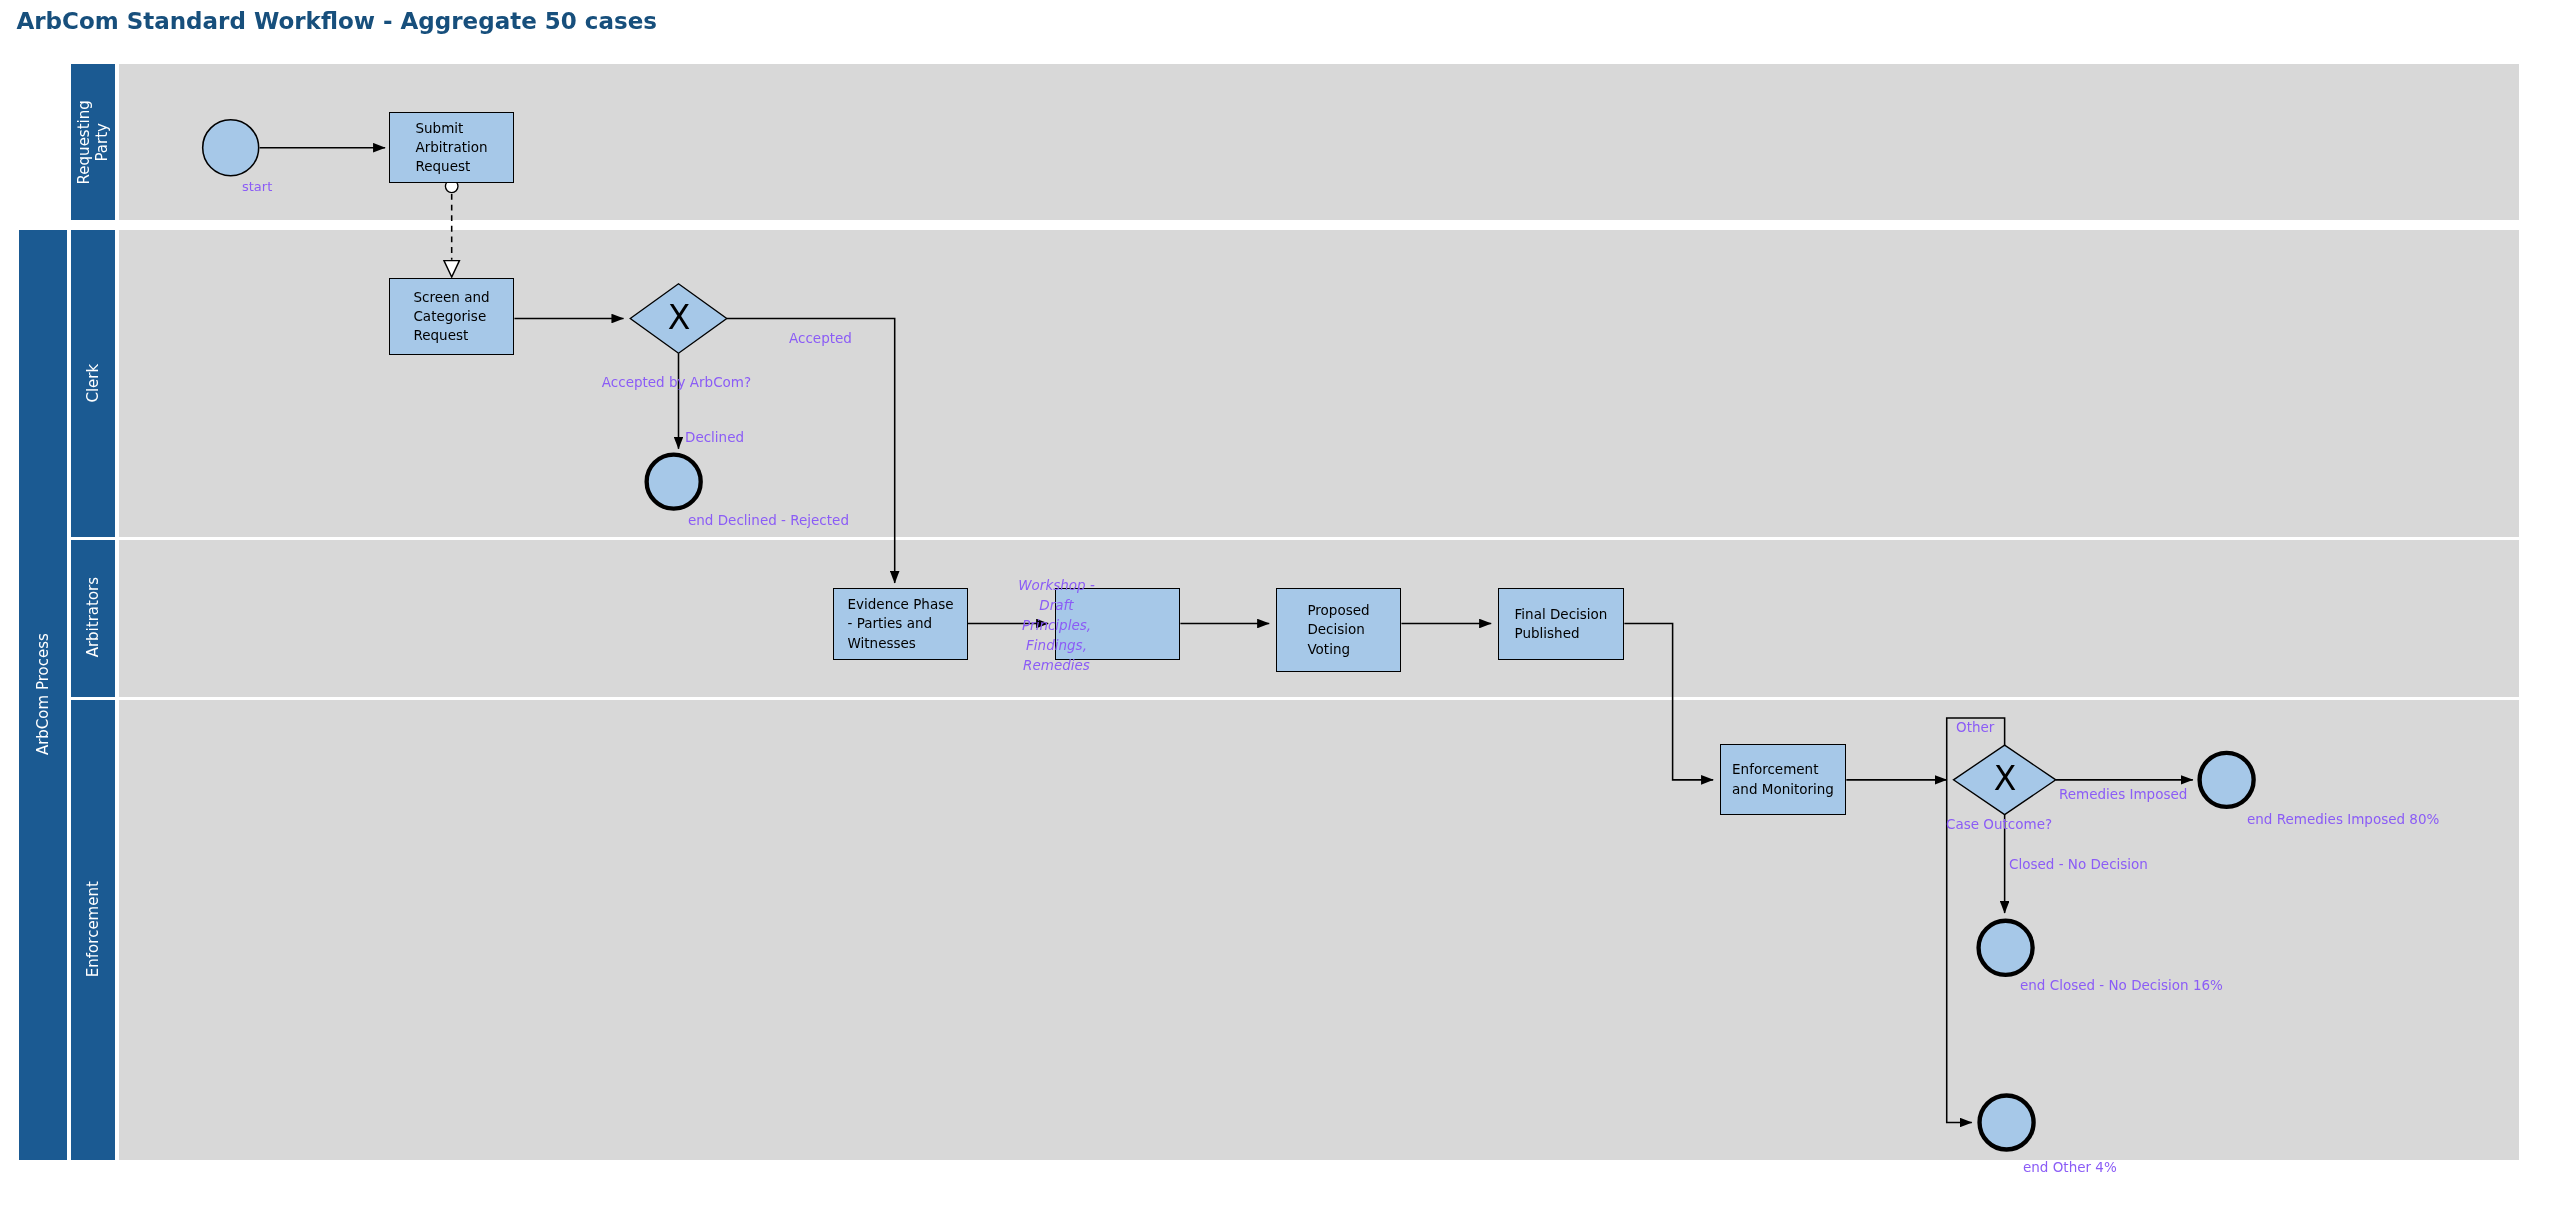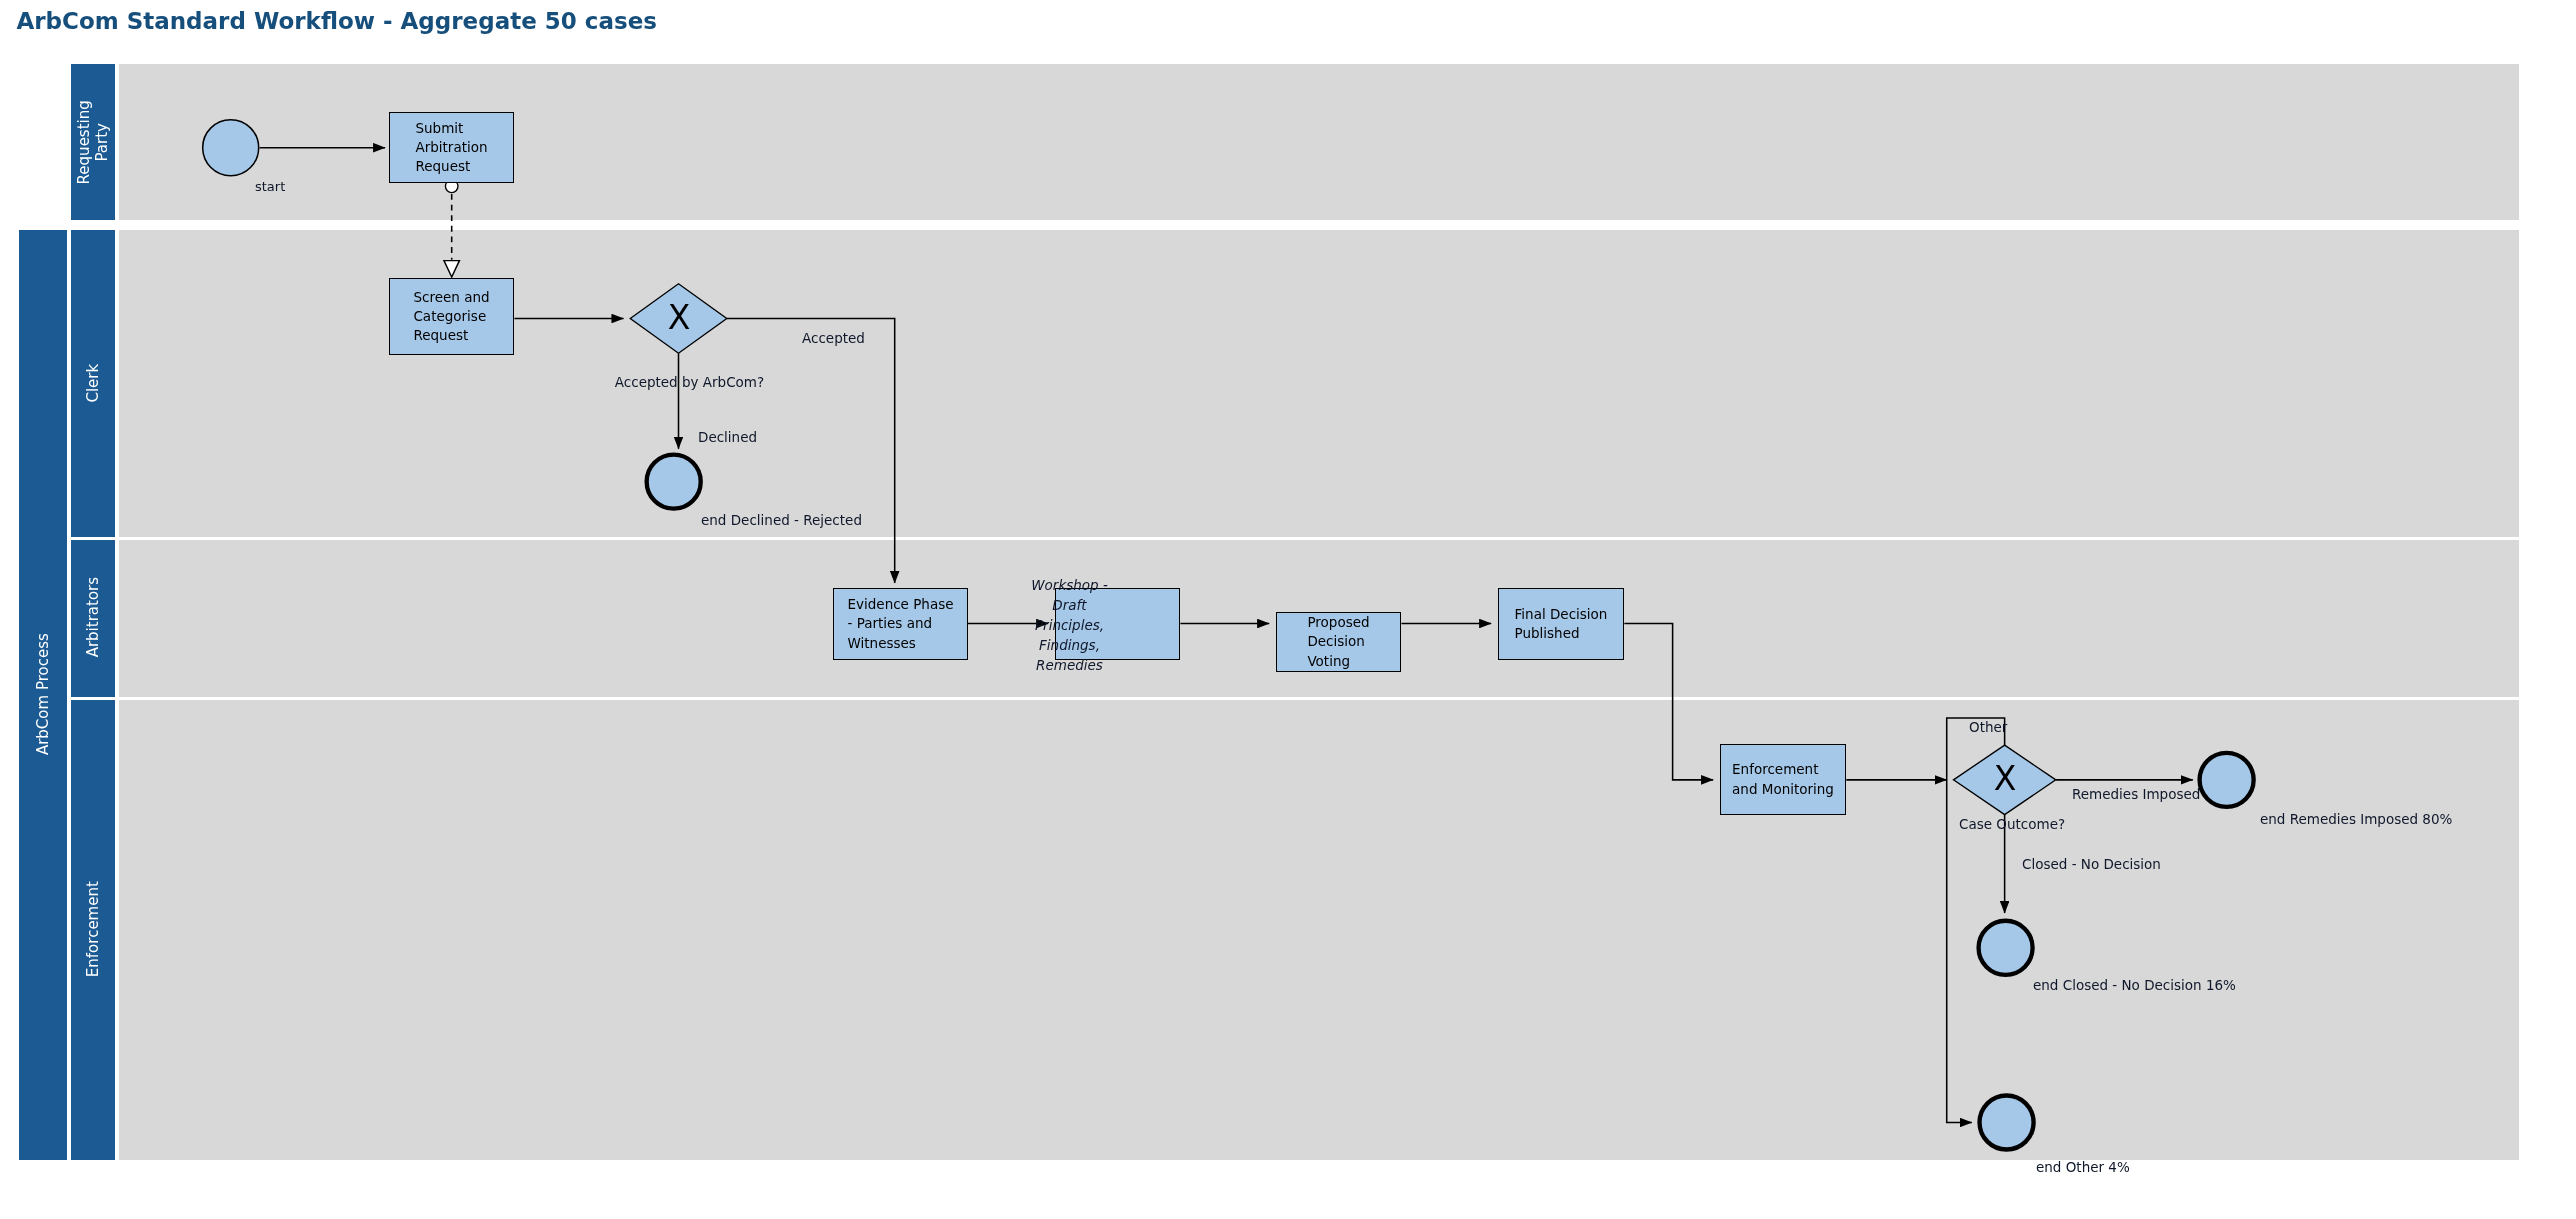--- a/index.html
+++ b/index.html
@@ -7,21 +7,21 @@
           font-family:"DejaVu Sans","Liberation Sans",sans-serif;overflow:hidden;}
   .title{position:absolute;left:16.4px;top:7.7px;font-size:23px;font-weight:600;color:#174f7c;white-space:nowrap;}
   .footer{position:absolute;left:16.4px;top:1191px;font-size:15.4px;font-weight:600;color:#174f7c;white-space:nowrap;}
   .band{position:absolute;background:#1b5a92;}
   .lane-bg{position:absolute;background:#d8d8d8;}
   .vlabel{position:absolute;transform:rotate(-90deg);color:#ffffff;font-size:15px;
           text-align:center;white-space:pre-line;line-height:18.3px;height:auto;}
   .task{position:absolute;background:#a6c8e8;border:1.4px solid #000;box-sizing:border-box;
         display:flex;align-items:center;justify-content:center;
         font-size:13.5px;line-height:19.3px;color:#000;white-space:pre-line;}
-  .lbl{position:absolute;font-size:13.5px;color:#0f172a;white-space:pre-line;margin-left:13px;}
+  .lbl{position:absolute;font-size:13.5px;color:#8b5cf6;white-space:pre-line;}
   .xmark{position:absolute;font-size:33px;color:#000;transform:translate(-50%,-54%);}
   svg.flow{position:absolute;left:0;top:0;pointer-events:none;}
 </style>
 </head>
 <body>
 
 <div class="canvas">
 
   <div class="title">ArbCom Standard Workflow - Aggregate 50 cases</div>
 
@@ -84,21 +84,21 @@
   <div class="task" style="left:389px;top:112px;width:125px;height:71px;">Submit
 Arbitration
 Request</div>
   <div class="task" style="left:389px;top:278px;width:125px;height:77px;">Screen and
 Categorise
 Request</div>
   <div class="task" style="left:833px;top:588px;width:135px;height:72px;">Evidence Phase
 - Parties and
 Witnesses</div>
   <div class="task" style="left:1055px;top:588px;width:125px;height:72px;"></div>
-  <div class="task" style="left:1276px;top:612px;width:125px;height:60px;">Proposed
+  <div class="task" style="left:1276px;top:588px;width:125px;height:84px;">Proposed
 Decision
 Voting</div>
   <div class="task" style="left:1498px;top:588px;width:126px;height:72px;">Final Decision
 Published</div>
   <div class="task" style="left:1720px;top:744px;width:126px;height:71px;">Enforcement
 and Monitoring</div>
 
   <div class="lbl" style="left:1001px;top:575px;width:111px;text-align:center;line-height:20px;font-style:italic;">Workshop -
 Draft
 Principles,

